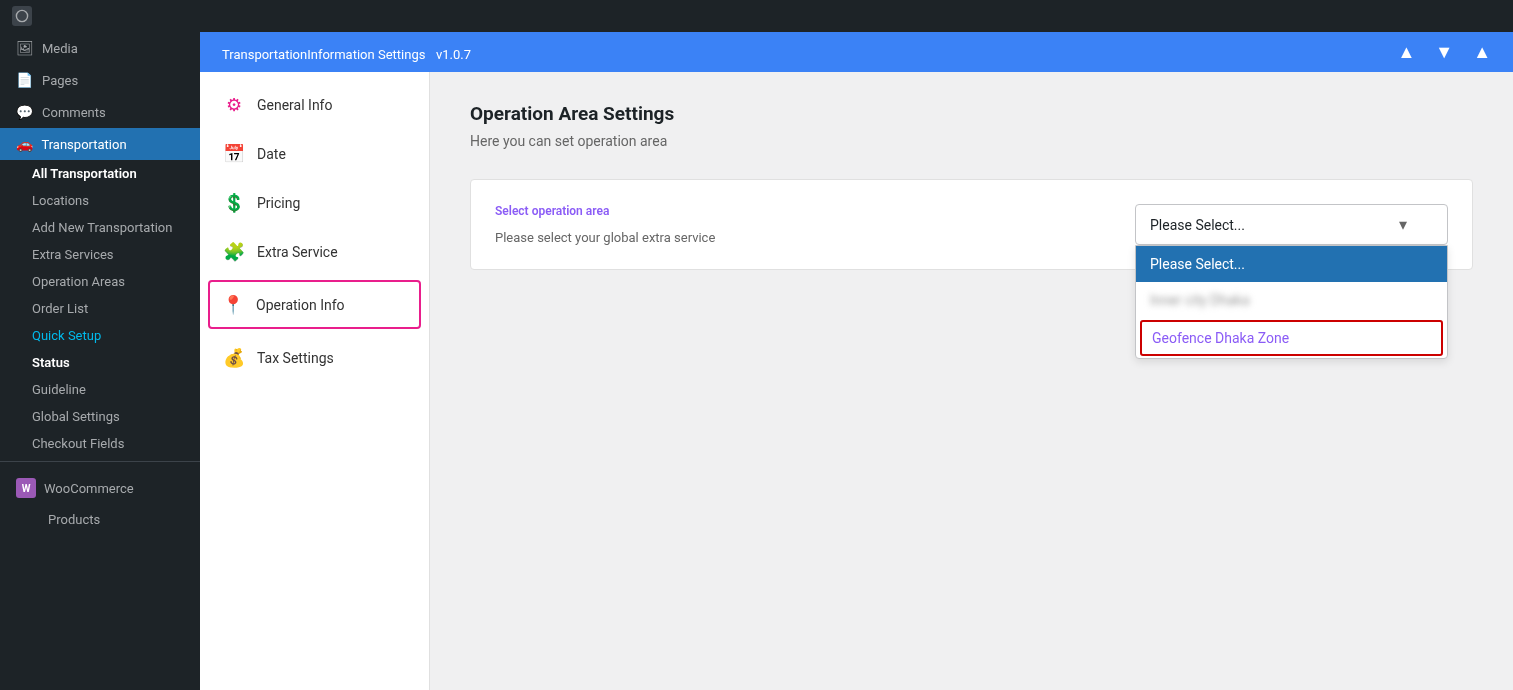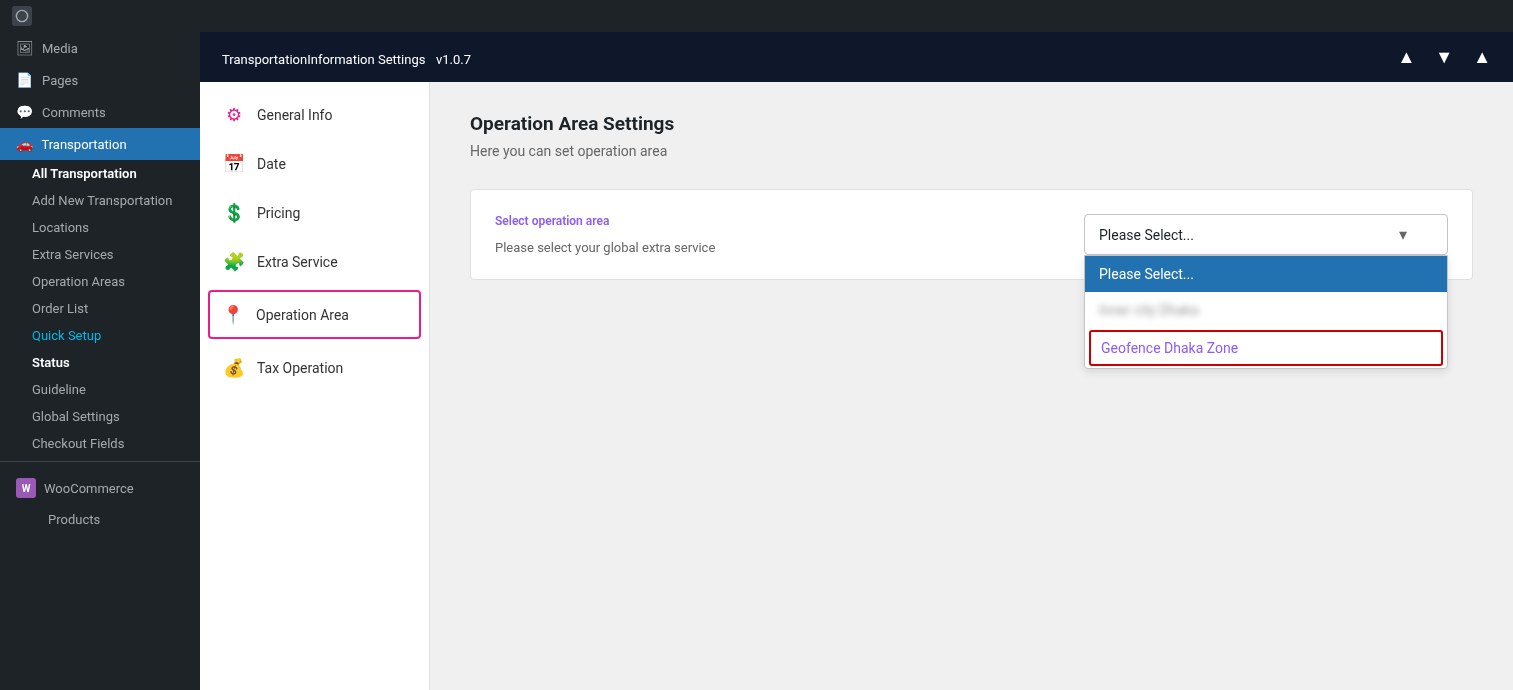--- a/index.html
+++ b/index.html
@@ -19,21 +19,21 @@
     .sidebar-sub-item { display: block; padding: 6px 16px 6px 32px; font-size: 13px; color: #a7aaad; cursor: pointer; }
     .sidebar-sub-item.active { color: #fff; font-weight: 600; }
     .sidebar-sub-item.green { color: #00b9eb; }
     .sidebar-transport-header { display: flex; align-items: center; gap: 8px; padding: 8px 16px; font-size: 13px; color: #fff; background: #2271b1; cursor: pointer; }
     .sidebar-transport-header .icon { font-size: 14px; }
 
     
     .content-area { flex: 1; overflow-y: auto; display: flex; flex-direction: column; }
 
     
-    .plugin-header { background: #0f172a; color: #fff; padding: 0 16px; height: 50px; display: flex; align-items: center; justify-content: space-between; flex-shrink: 0; }
+    .plugin-header { background: #3b82f6; color: #fff; padding: 0 16px; height: 40px; display: flex; align-items: center; justify-content: space-between; flex-shrink: 0; }
     .plugin-header-title { font-size: 18px; font-weight: 600; }
     .plugin-header-title span { font-size: 13px; font-weight: 400; margin-left: 6px; }
     .plugin-header-actions { display: flex; gap: 8px; }
     .header-btn { background: none; border: none; color: #fff; font-size: 18px; cursor: pointer; padding: 4px 6px; }
 
     
     .inner-layout { display: flex; flex: 1; background: #f0f0f1; }
 
     
     .settings-sidebar { width: 230px; background: #fff; border-right: 1px solid #e0e0e0; padding: 8px 0; flex-shrink: 0; }
@@ -46,21 +46,21 @@
     .settings-page-title { font-size: 19px; font-weight: 700; color: #1d2327; margin-bottom: 8px; }
     .settings-page-subtitle { font-size: 14px; color: #666; margin-bottom: 30px; }
 
     
     .settings-card { background: #fff; border: 1px solid #e0e0e0; border-radius: 4px; padding: 24px; margin-bottom: 20px; position: relative; }
     .card-row { display: flex; align-items: center; justify-content: space-between; }
     .card-label { font-size: 12px; font-weight: 600; color: #8b5cf6; }
     .card-sublabel { font-size: 13px; color: #666; margin-top: 12px; }
 
     
-    .dropdown-wrapper { position: relative; width: 364px; }
+    .dropdown-wrapper { position: relative; width: 313px; }
     .dropdown-trigger { width: 100%; padding: 10px 40px 10px 14px; border: 1px solid #c3c4c7; border-radius: 4px; background: #fff; font-size: 14px; color: #1d2327; cursor: pointer; display: flex; align-items: center; justify-content: space-between; appearance: none; }
     .dropdown-trigger .chevron { font-size: 16px; color: #666; }
 
     
     .dropdown-options { position: absolute; top: 100%; left: 0; width: 100%; background: #fff; border: 1px solid #c3c4c7; border-radius: 0 0 4px 4px; z-index: 100; box-shadow: 0 3px 8px rgba(0,0,0,0.1); }
     .dropdown-option { padding: 10px 14px; font-size: 14px; cursor: pointer; color: #8b5cf6; }
     .dropdown-option.selected { background: #2271b1; color: #fff; }
     .dropdown-option.highlighted { border: 2px solid #e00; border-radius: 3px; }
     .dropdown-option.blurred { color: #999; filter: blur(3px); }
 
@@ -101,24 +101,24 @@
 
     <div class="sidebar-transport-header">
       <span class="icon">🚗</span>
       <span>Transportation</span>
     </div>
 
     <div class="sidebar-sub-item active">
       <span>All Transportation</span>
     </div>
     <div class="sidebar-sub-item">
+      <span>Locations</span>
+    </div>
+    <div class="sidebar-sub-item">
       <span>Add New Transportation</span>
-    </div>
-    <div class="sidebar-sub-item">
-      <span>Locations</span>
     </div>
     <div class="sidebar-sub-item">
       <span>Extra Services</span>
     </div>
     <div class="sidebar-sub-item">
       <span>Operation Areas</span>
     </div>
     <div class="sidebar-sub-item">
       <span>Order List</span>
     </div>
@@ -183,26 +183,26 @@
           <span>Pricing</span>
         </div>
 
         <div class="settings-nav-item">
           <span class="nav-icon">🧩</span>
           <span>Extra Service</span>
         </div>
 
         <div class="settings-nav-item active-box" style="border:2px solid #e91e8c; margin: 4px 8px; border-radius:4px;">
           <span class="nav-icon">📍</span>
-          <span>Operation Area</span>
+          <span>Operation Info</span>
         </div>
 
         <div class="settings-nav-item">
           <span class="nav-icon">💰</span>
-          <span>Tax Operation</span>
+          <span>Tax Settings</span>
         </div>
 
       </div>
 
       <div class="settings-content">
 
         <h1 class="settings-page-title">Operation Area Settings</h1>
         <p class="settings-page-subtitle">Here you can set operation area</p>
 
         <div class="settings-card">

